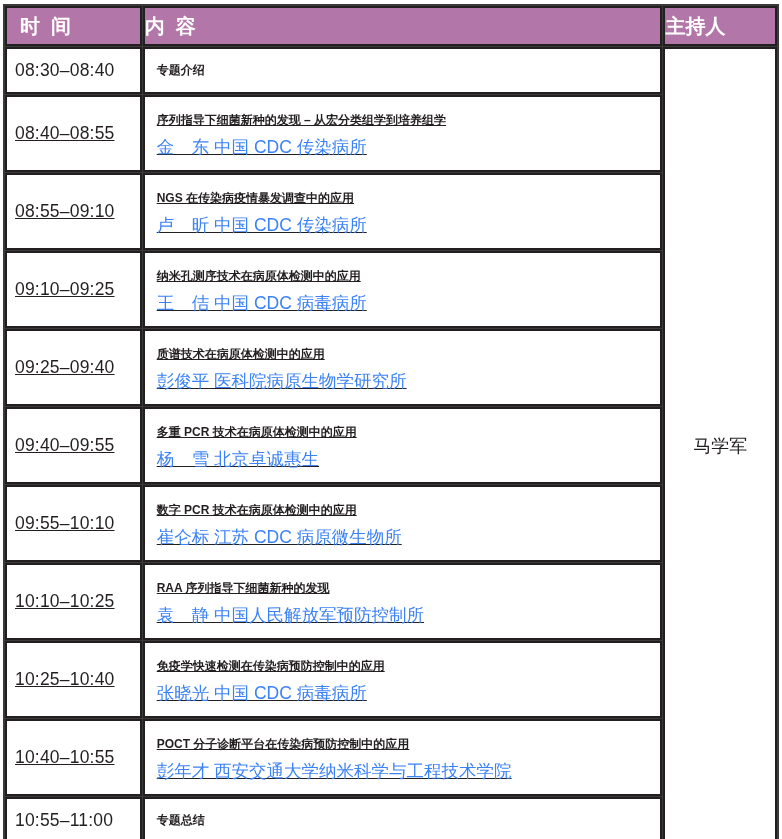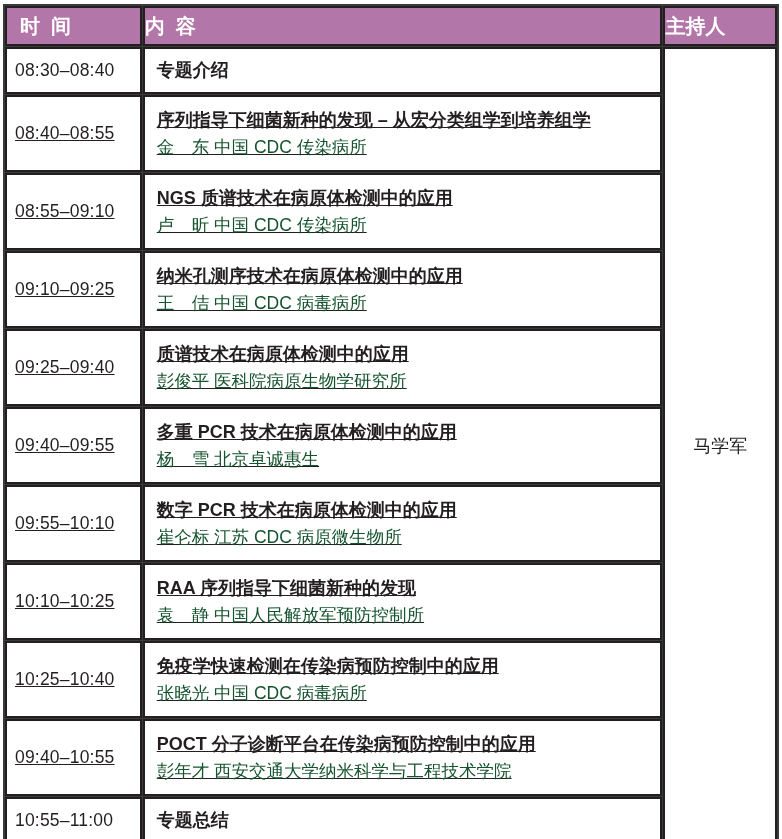--- a/index.html
+++ b/index.html
@@ -48,29 +48,29 @@
     font-size: 17.5px;
     text-align: left;
     padding: 0 0 0 8px;
     letter-spacing: 0.2px;
     white-space: nowrap;
   }
   td.content { padding: 8px 8px 8px 12px; }
   tr.single  { height: 41px; }
   tr.double  { height: 77px; text-decoration: underline; }
   .title {
-    font-size: 18px;
+    font-size: 12px;
     font-weight: bold;
     line-height: 27px;
   }
   .speaker {
     font-size: 17.5px;
     font-weight: normal;
     line-height: 27px;
-    color: #14532d;
+    color: #3b82f6;
   }
   td.moderator {
     text-align: center;
     font-size: 18px;
     vertical-align: middle;
   }
 </style>
 </head>
 <body>
 
@@ -99,21 +99,21 @@
       <tr class="double">
         <td class="time">08:40–08:55</td>
         <td class="content">
           <div class="title">序列指导下细菌新种的发现 – 从宏分类组学到培养组学</div>
           <div class="speaker">金　东  中国 CDC 传染病所</div>
         </td>
       </tr>
       <tr class="double">
         <td class="time">08:55–09:10</td>
         <td class="content">
-          <div class="title">NGS 质谱技术在病原体检测中的应用</div>
+          <div class="title">NGS 在传染病疫情暴发调查中的应用</div>
           <div class="speaker">卢　昕  中国 CDC 传染病所</div>
         </td>
       </tr>
       <tr class="double">
         <td class="time">09:10–09:25</td>
         <td class="content">
           <div class="title">纳米孔测序技术在病原体检测中的应用</div>
           <div class="speaker">王　佶  中国 CDC 病毒病所</div>
         </td>
       </tr>
@@ -146,21 +146,21 @@
         </td>
       </tr>
       <tr class="double">
         <td class="time">10:25–10:40</td>
         <td class="content">
           <div class="title">免疫学快速检测在传染病预防控制中的应用</div>
           <div class="speaker">张晓光  中国 CDC 病毒病所</div>
         </td>
       </tr>
       <tr class="double">
-        <td class="time">09:40–10:55</td>
+        <td class="time">10:40–10:55</td>
         <td class="content">
           <div class="title">POCT 分子诊断平台在传染病预防控制中的应用</div>
           <div class="speaker">彭年才  西安交通大学纳米科学与工程技术学院</div>
         </td>
       </tr>
       <tr class="single">
         <td class="time">10:55–11:00</td>
         <td class="content">
           <div class="title">专题总结</div>
         </td>

